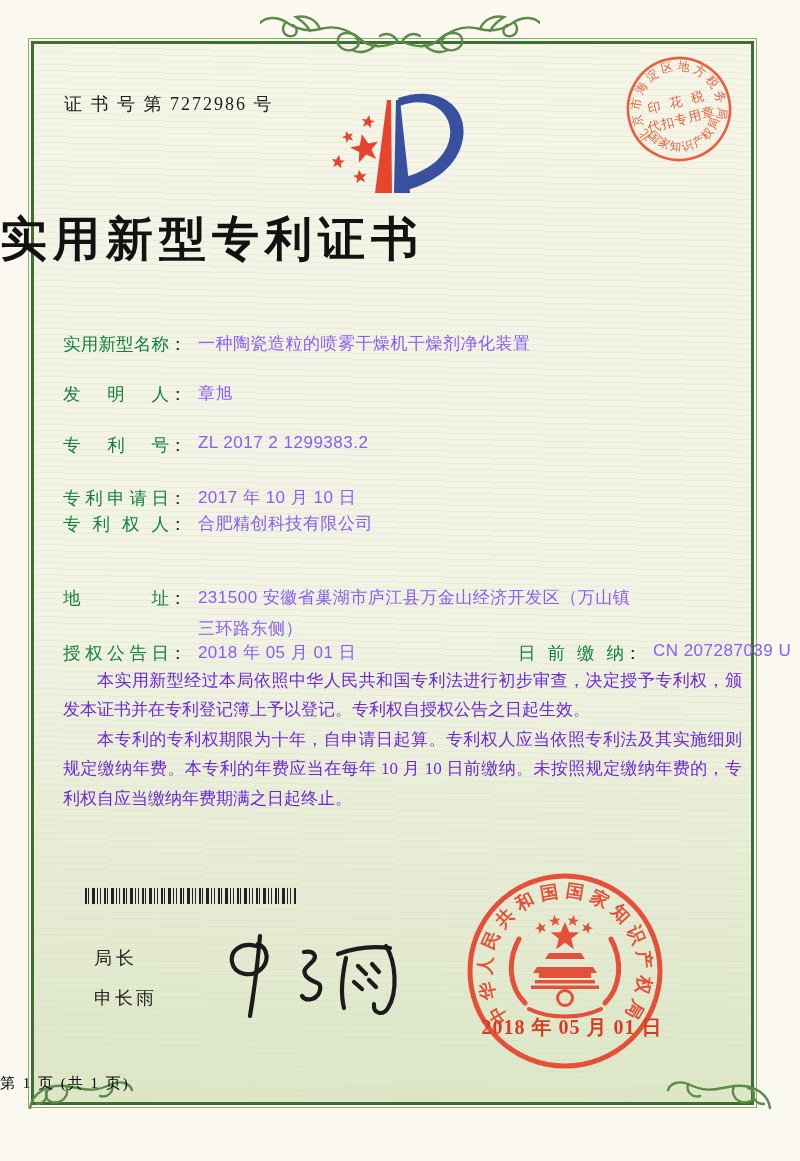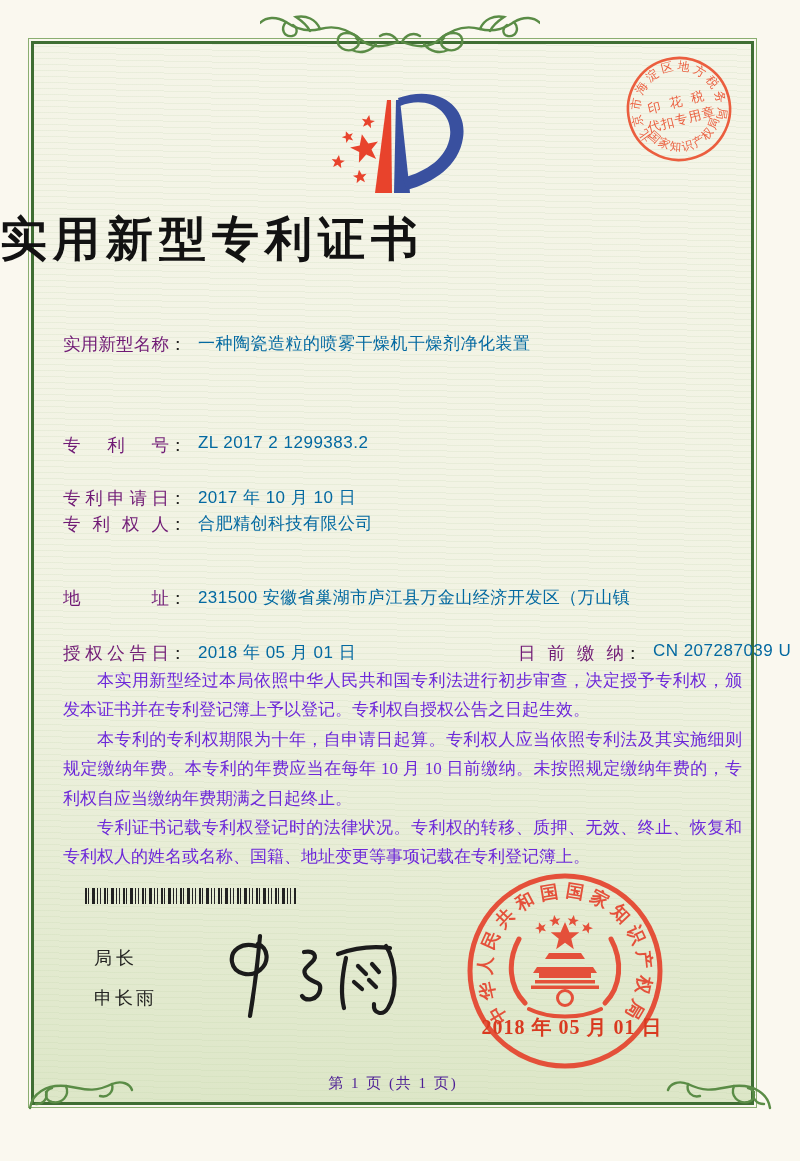--- a/index.html
+++ b/index.html
@@ -37,27 +37,27 @@
   .logo{position:absolute;left:303px;top:86px;}
   .title{
     position:absolute;left:0;top:208px;width:800px;
     text-align:left;font-size:47px;font-weight:700;
     letter-spacing:6px;color:#121212;
   }
   
   .field-row{position:absolute;left:63px;font-size:17.5px;white-space:nowrap;}
   .field-row .lbl{
     display:inline-block;width:106px;vertical-align:top;
-    text-align:justify;text-align-last:justify;color:#701a75;
+    text-align:justify;text-align-last:justify;color:#15803d;
   }
   .field-row .colon{display:inline-block;vertical-align:top;color:#21211f;}
   .field-row .val{
     display:inline-block;margin-left:7px;vertical-align:top;
     font-family:"Liberation Sans","DejaVu Sans",sans-serif;
-    font-weight:500;font-size:17px;color:#0369a1;letter-spacing:.5px;
+    font-weight:500;font-size:17px;color:#8b5cf6;letter-spacing:.5px;
   }
   .addr-line2{display:block;margin-top:8px;}
   .grant-no{position:absolute;left:455px;top:0;}
   
   .legal{
     position:absolute;left:63px;top:666px;width:679px;
     font-size:17px;line-height:29.4px;text-align:justify;color:#6d28d9;
   }
   .legal p{margin:0;text-indent:2em;}
   
@@ -74,22 +74,22 @@
   .signoff-title{position:absolute;left:94px;top:946px;font-size:18px;letter-spacing:4px;color:#242422;text-align:right;}
   .signoff-name{position:absolute;left:94px;top:986px;font-size:18px;letter-spacing:3px;color:#242422;}
   .signature{position:absolute;left:218px;top:930px;}
   .seal{position:absolute;left:463px;top:869px;}
   .seal-date{
     position:absolute;left:472px;top:1014px;width:200px;text-align:center;
     font-size:20px;font-weight:700;color:#d93a20;letter-spacing:1px;
     font-family:"Liberation Serif",serif;
   }
   .footer{
-    position:absolute;left:0;top:1074px;width:786px;text-align:center;
-    font-size:15px;letter-spacing:2px;color:#4c1d95;
+    position:absolute;left:0;top:1074px;width:786px;
+    font-size:15px;letter-spacing:2px;color:#000000;
   }
   svg text{font-family:"Liberation Serif","DejaVu Serif",serif;}
 </style>
 </head>
 <body>
 
 <div class="page">
 
   <svg width="0" height="0" style="position:absolute">
     <defs>
@@ -123,20 +123,21 @@
   </svg>
   <svg class="ornament" style="left:24px;top:1078px" width="112" height="38" viewBox="0 0 112 38">
     <use href="#cornercurl"></use>
   </svg>
   <svg class="ornament" style="left:664px;top:1078px" width="112" height="38" viewBox="0 0 112 38">
     <g transform="translate(112,0) scale(-1,1)">
         <use href="#cornercurl"></use>
       </g>
   </svg>
 
+  <div class="cert-number">证 书 号 第 7272986 号</div>
 
   <svg class="tax-stamp" width="126" height="126" viewBox="0 0 126 126">
     <g transform="translate(63,63) rotate(-14)" fill="#ea4a28" opacity="0.88">
       <circle r="51" fill="none" stroke="#ea4a28" stroke-width="2.6"></circle>
       <defs>
         <path id="stampTopArc" d="M -30,25 A 39,39 0 1 1 30,25"></path>
         <path id="stampBotArc" d="M -36,20 A 41,41 0 0 0 36,20"></path>
       </defs>
       <text font-size="12" letter-spacing="3.2">
         <textPath href="#stampTopArc" startOffset="50%" text-anchor="middle">北京市海淀区地方税务局</textPath>
@@ -161,49 +162,52 @@
       <use href="#star" transform="translate(57,91) scale(0.72) rotate(-8)"></use>
     </g>
   </svg>
 
   <div class="title">实用新型专利证书</div>
 
   <div class="field-row" style="top:332px">
     <span class="lbl">实用新型名称</span><span class="colon">：</span>
     <span class="val">一种陶瓷造粒的喷雾干燥机干燥剂净化装置</span>
   </div>
+  <div class="field-row" style="top:382px">
+    <span class="lbl">发明人</span><span class="colon">：</span>
+    <span class="val">章旭</span>
+  </div>
   <div class="field-row" style="top:433px">
     <span class="lbl">专利号</span><span class="colon">：</span>
     <span class="val">ZL 2017 2 1299383.2</span>
   </div>
   <div class="field-row" style="top:486px">
     <span class="lbl">专利申请日</span><span class="colon">：</span>
     <span class="val">2017 年 10 月 10 日</span>
   </div>
   <div class="field-row" style="top:512px">
     <span class="lbl">专利权人</span><span class="colon">：</span>
     <span class="val">合肥精创科技有限公司</span>
   </div>
   <div class="field-row" style="top:586px">
     <span class="lbl">地址</span><span class="colon">：</span>
-    <span class="val"><span>231500 安徽省巢湖市庐江县万金山经济开发区（万山镇</span></span>
+    <span class="val"><span>231500 安徽省巢湖市庐江县万金山经济开发区（万山镇</span><span class="addr-line2">三环路东侧）</span></span>
   </div>
   <div class="field-row" style="top:641px">
     <span class="lbl">授权公告日</span><span class="colon">：</span>
     <span class="val">2018 年 05 月 01 日</span>
     <span class="grant-no">
       <span class="lbl">日前缴纳</span><span class="colon">：</span>
       <span class="val">CN 207287039 U</span>
     </span>
   </div>
 
   <div class="legal">
     <p>本实用新型经过本局依照中华人民共和国专利法进行初步审查，决定授予专利权，颁发本证书并在专利登记簿上予以登记。专利权自授权公告之日起生效。</p>
     <p>本专利的专利权期限为十年，自申请日起算。专利权人应当依照专利法及其实施细则规定缴纳年费。本专利的年费应当在每年 10 月 10 日前缴纳。未按照规定缴纳年费的，专利权自应当缴纳年费期满之日起终止。</p>
-    <p>专利证书记载专利权登记时的法律状况。专利权的转移、质押、无效、终止、恢复和专利权人的姓名或名称、国籍、地址变更等事项记载在专利登记簿上。</p>
   </div>
 
   <div class="barcode"></div>
 
   <div class="signoff-title">局长</div>
   <div class="signoff-name">申长雨</div>
 
   <svg class="signature" width="190" height="95" viewBox="0 0 190 95">
     <g fill="none" stroke="#1b1b1b" stroke-width="4.2" stroke-linecap="round">
       <path d="M38,16 C24,12 12,20 14,32 C16,44 32,48 42,40 C52,32 50,18 40,14"></path>

